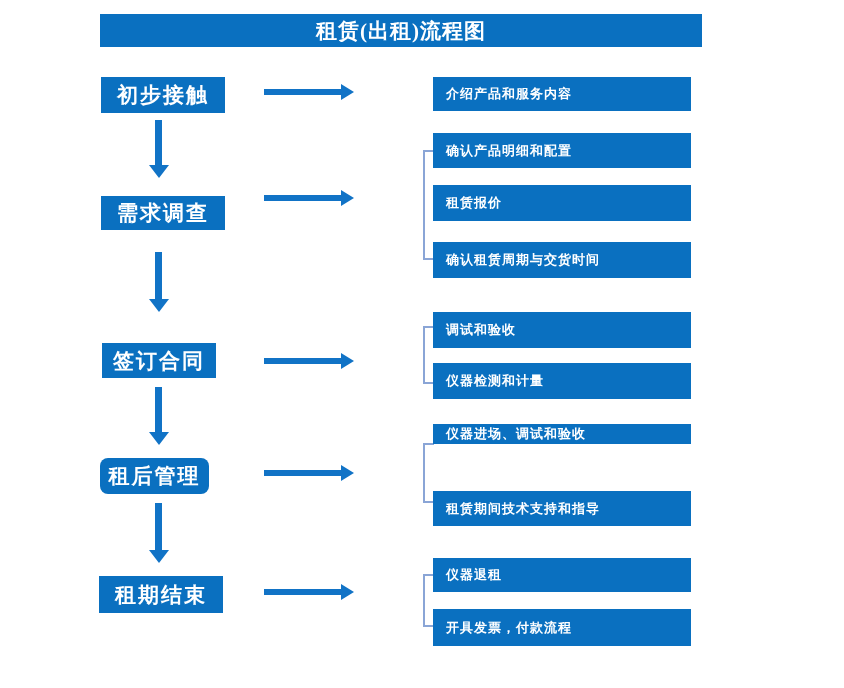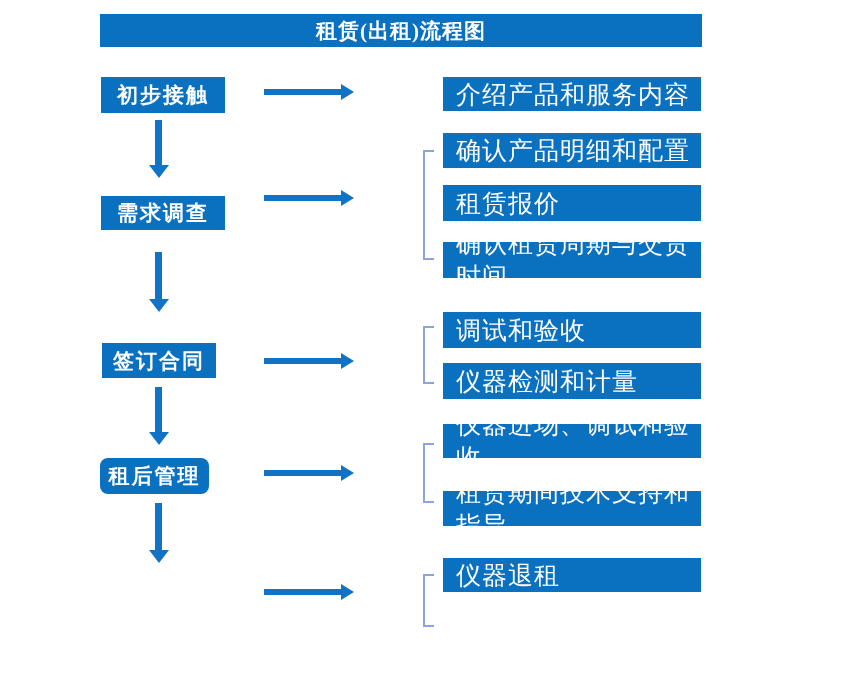--- a/index.html
+++ b/index.html
@@ -35,25 +35,25 @@
     position:absolute;
     background:var(--box-blue);
     color:var(--text-white);
     font-weight:bold;
     font-size:21px;
     letter-spacing:2px;
     display:flex; align-items:center; justify-content:center;
   }
   .out-box{
     position:absolute;
-    left:443px; width:258px;
+    left:433px; width:258px;
     background:var(--box-blue);
     color:var(--text-white);
-    font-weight:normal;
-    font-size:25px;
+    font-weight:bold;
+    font-size:13px;
     letter-spacing:1px;
     display:flex; align-items:center;
     padding-left:13px;
   }
   .h-arrow{position:absolute; width:90px; height:16px;}
   .h-arrow .shaft{position:absolute; left:0; top:5px; width:78px; height:6px; background:var(--arrow-blue);}
   .h-arrow .head{position:absolute; right:0; top:0; width:0; height:0;
     border-top:8px solid transparent; border-bottom:8px solid transparent;
     border-left:13px solid var(--arrow-blue);}
   .v-arrow{position:absolute; width:20px;}
@@ -73,20 +73,21 @@
 <body>
 
 <div class="canvas">
 
   <div class="title-bar">租赁(出租)流程图</div>
 
   <div class="step-box" style="left:101px;top:77px;width:124px;height:36px;">初步接触</div>
   <div class="step-box" style="left:101px;top:196px;width:124px;height:34px;">需求调查</div>
   <div class="step-box" style="left:102px;top:343px;width:114px;height:35px;">签订合同</div>
   <div class="step-box" style="left:100px;top:458px;width:109px;height:36px;border-radius:8px;">租后管理</div>
+  <div class="step-box" style="left:99px;top:576px;width:124px;height:37px;">租期结束</div>
 
   <div class="v-arrow" style="left:149px;top:120px;height:58px;">
     <div class="shaft"></div>
     <div class="head"></div>
   </div>
   <div class="v-arrow" style="left:149px;top:252px;height:60px;">
     <div class="shaft"></div>
     <div class="head"></div>
   </div>
   <div class="v-arrow" style="left:149px;top:387px;height:58px;">
@@ -123,17 +124,18 @@
   <div class="bracket" style="top:326px;height:58px;"></div>
   <div class="bracket" style="top:443px;height:60px;"></div>
   <div class="bracket" style="top:574px;height:53px;"></div>
 
   <div class="out-box" style="top:77px;height:34px;">介绍产品和服务内容</div>
   <div class="out-box" style="top:133px;height:35px;">确认产品明细和配置</div>
   <div class="out-box" style="top:185px;height:36px;">租赁报价</div>
   <div class="out-box" style="top:242px;height:36px;">确认租赁周期与交货时间</div>
   <div class="out-box" style="top:312px;height:36px;">调试和验收</div>
   <div class="out-box" style="top:363px;height:36px;">仪器检测和计量</div>
-  <div class="out-box" style="top:424px;height:34px;">仪器进场、调试和验收</div>
+  <div class="out-box" style="top:424px;height:20px;">仪器进场、调试和验收</div>
   <div class="out-box" style="top:491px;height:35px;">租赁期间技术支持和指导</div>
   <div class="out-box" style="top:558px;height:34px;">仪器退租</div>
+  <div class="out-box" style="top:609px;height:37px;">开具发票，付款流程</div>
 
 </div>
 
 </body></html>

